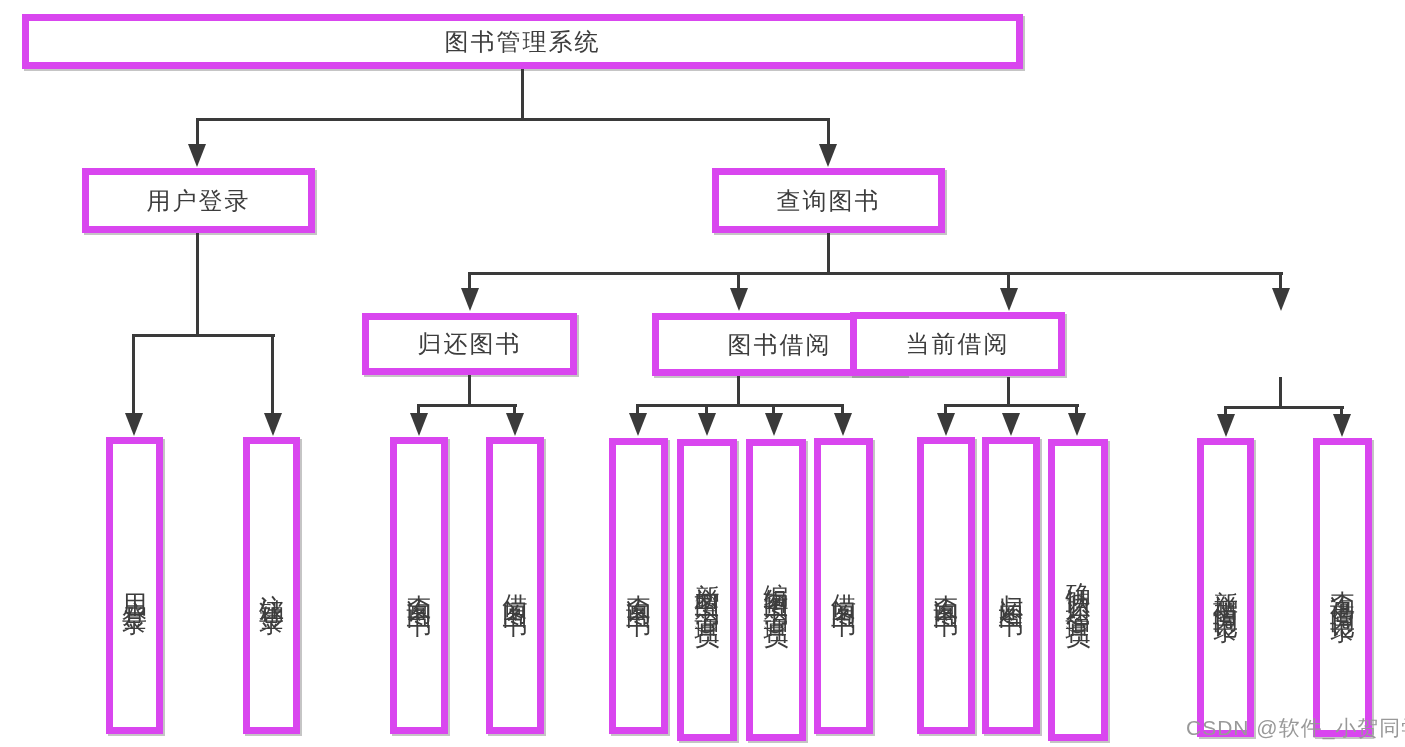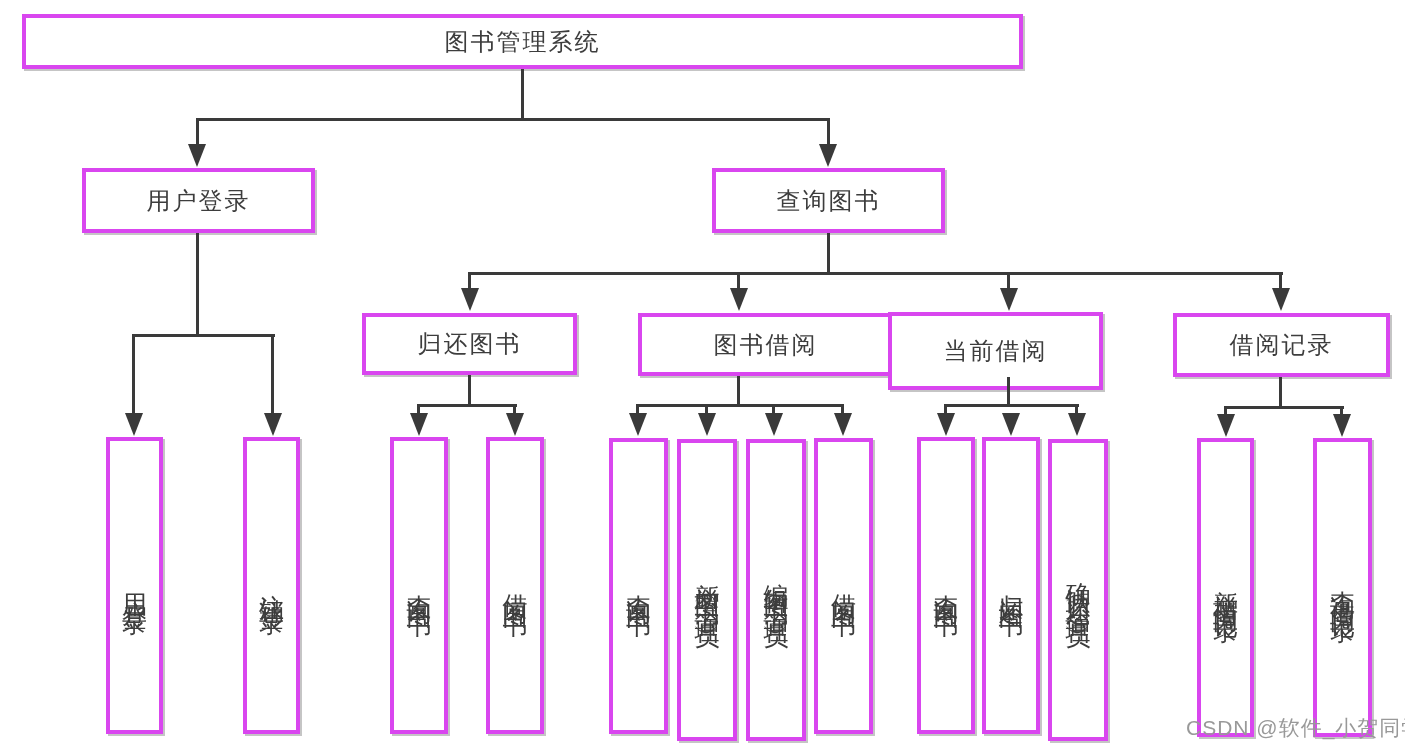--- a/index.html
+++ b/index.html
@@ -7,21 +7,21 @@
     position:relative;
     width:1405px;height:747px;
     background:#ffffff;
     overflow:hidden;
     font-family:"Liberation Sans","DejaVu Sans",sans-serif;
     color:#3d3d3d;
   }
   .box{
     position:absolute;
     box-sizing:border-box;
-    border:4px solid #d946ef;
+    border:7px solid #d946ef;
     background:#ffffff;
     box-shadow:2px 2px 0 rgba(90,90,90,0.35);
     display:flex;align-items:center;justify-content:center;
   }
   .hbox span{
     font-size:24px;letter-spacing:2px;color:#3d3d3d;white-space:nowrap;
   }
   .vbox span{
     writing-mode:vertical-rl;
     text-orientation:mixed;
@@ -78,28 +78,25 @@
   <div class="vl" style="left:1007px;top:272px;height:18px"></div>
   <div class="vl" style="left:1279px;top:272px;height:18px"></div>
   <div class="arrow" style="left:461px;top:288px"></div>
   <div class="arrow" style="left:730px;top:288px"></div>
   <div class="arrow" style="left:1000px;top:288px"></div>
   <div class="arrow" style="left:1272px;top:288px"></div>
 
   <div class="box hbox" style="left:362px;top:313px;width:215px;height:62px">
     <span>归还图书</span>
   </div>
-  <div class="box hbox" style="left:638px;top:313px;width:255px;height:63px">
+  <div class="box hbox" style="left:652px;top:313px;width:255px;height:63px">
     <span>图书借阅</span>
   </div>
-  <div class="box hbox" style="left:888px;top:312px;width:215px;height:78px">
+  <div class="box hbox" style="left:850px;top:312px;width:215px;height:64px">
     <span>当前借阅</span>
-  </div>
-  <div class="box hbox" style="left:1173px;top:313px;width:217px;height:64px">
-    <span>借阅记录</span>
   </div>
 
   <div class="vl" style="left:468px;top:375px;height:32px"></div>
   <div class="hl" style="left:417px;top:404px;width:100px"></div>
   <div class="vl" style="left:417px;top:404px;height:10px"></div>
   <div class="vl" style="left:513px;top:404px;height:10px"></div>
   <div class="arrow" style="left:410px;top:413px"></div>
   <div class="arrow" style="left:506px;top:413px"></div>
 
   <div class="vl" style="left:737px;top:376px;height:31px"></div>

